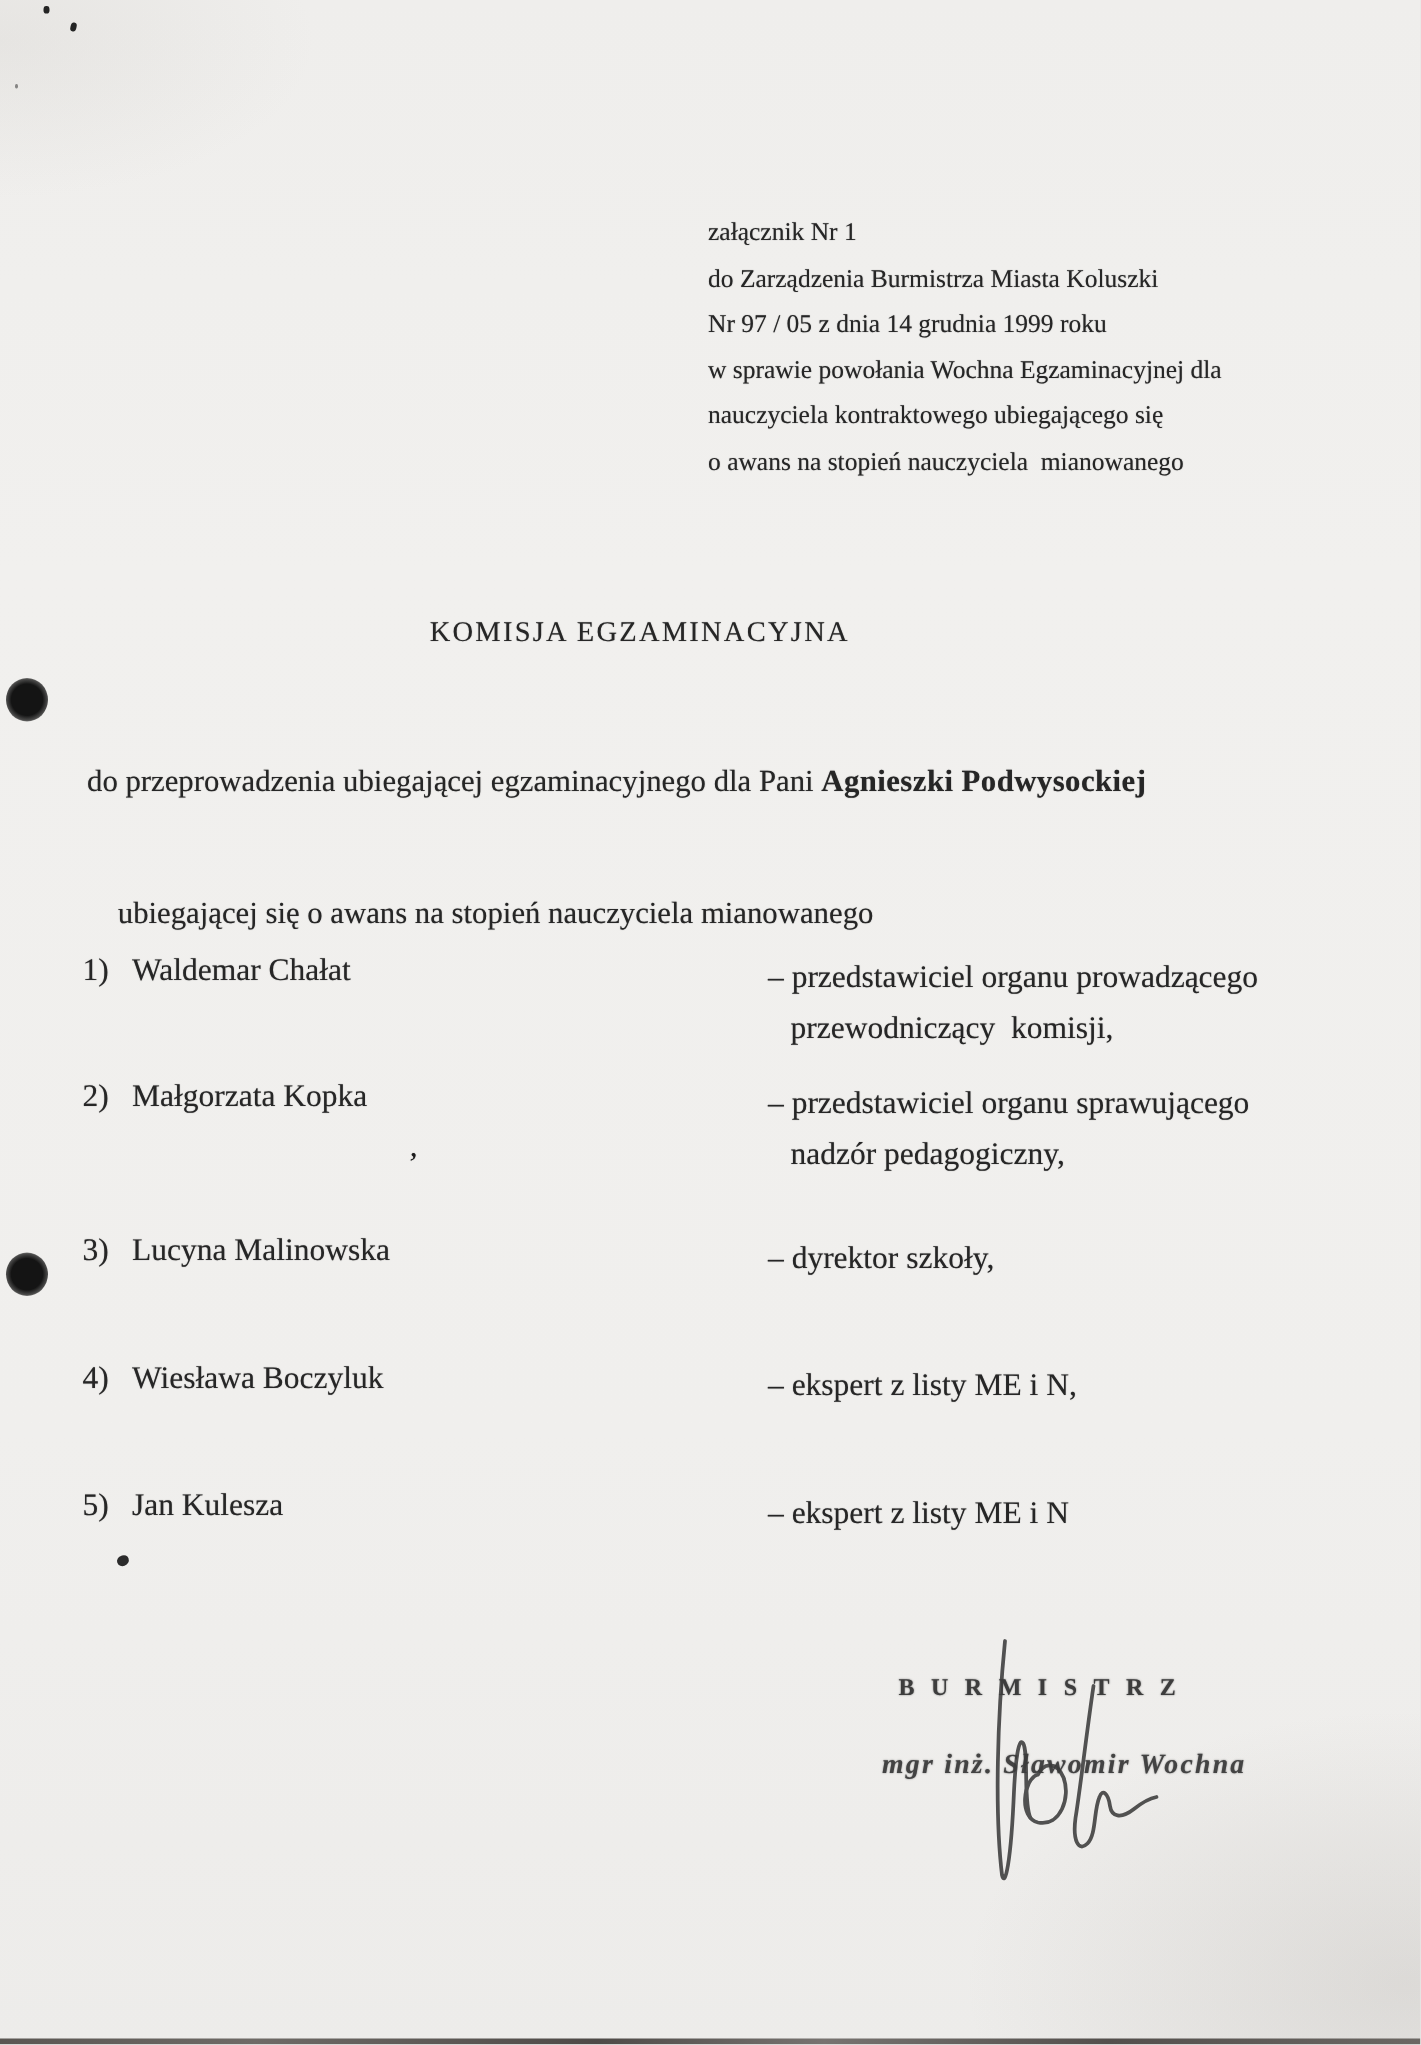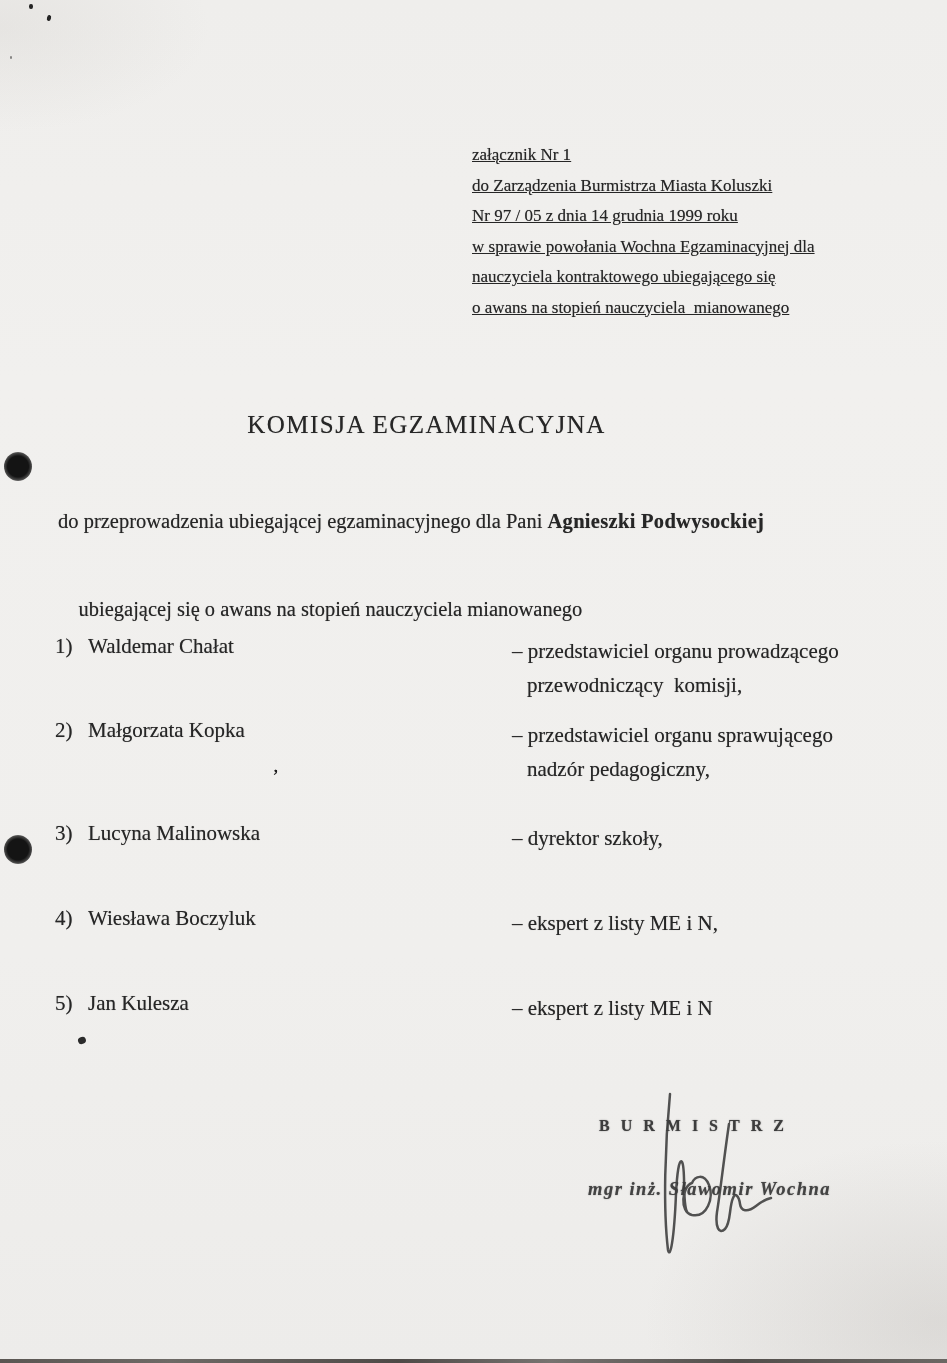--- a/index.html
+++ b/index.html
@@ -15,26 +15,26 @@
     background:
       radial-gradient(ellipse 420px 260px at 99% 97%, rgba(150,144,138,0.20), rgba(150,144,138,0) 70%),
       radial-gradient(ellipse 300px 150px at 0% 2%, rgba(190,186,180,0.18), rgba(190,186,180,0) 70%),
       linear-gradient(180deg, #efeeec 0%, #f1f0ee 28%, #f0efed 70%, #edecea 100%);
     color: #262626;
   }
   .txt { position: absolute; text-shadow: 0 0 0.7px rgba(45,45,45,0.55); }
 
   
   .hdr-block { left: 472px; top: 140px; width: 420px; font-size: 17px; line-height: 30.5px; }
-  .hdr-line { white-space: pre-wrap; text-decoration: underline; }
+  .hdr-line { white-space: pre-wrap; }
 
   
   .doc-title {
     left: 0; top: 411px; width: 853px;
-    text-align: center; font-size: 25px; letter-spacing: 1.5px;
+    text-align: center; font-size: 19px; letter-spacing: 1.5px;
   }
 
   
   .intro { left: 58px; top: 499px; width: 860px; font-size: 20.5px; line-height: 44px; white-space: pre-wrap; }
   .intro b { font-weight: bold; letter-spacing: 0.3px; }
 
   
   .member { position: absolute; left: 55px; width: 860px; font-size: 21px; }
   .m-num  { position: absolute; left: 0; top: 0; }
   .m-name { position: absolute; left: 33px; top: 0; white-space: pre; }
@@ -47,21 +47,20 @@
   
   .stamp-title {
     left: 599px; top: 1117px; font-size: 16px; font-weight: 600;
     letter-spacing: 11px; color: #3d3d3d;
     text-shadow: 0 0 1.2px rgba(70,70,70,0.8);
   }
   .stamp-signer {
     left: 588px; top: 1167px; font-size: 18.5px; font-style: italic; font-weight: 600;
     letter-spacing: 1.5px; color: #434343; white-space: pre;
     text-shadow: 0 0 1.2px rgba(70,70,70,0.7);
-    margin-top: 12px;
   }
   .signature-svg { position: absolute; left: 630px; top: 1086px; width: 150px; height: 180px; }
 
   
   .punch-dot {
     position: absolute; width: 28px; height: 29px; border-radius: 50%;
     background: radial-gradient(circle, #141414 52%, rgba(20,20,20,0.75) 68%, rgba(20,20,20,0) 82%);
   }
   .dot-a { left: 4px;  top: 452px; }
   .dot-b { left: 4px;  top: 835px; }

